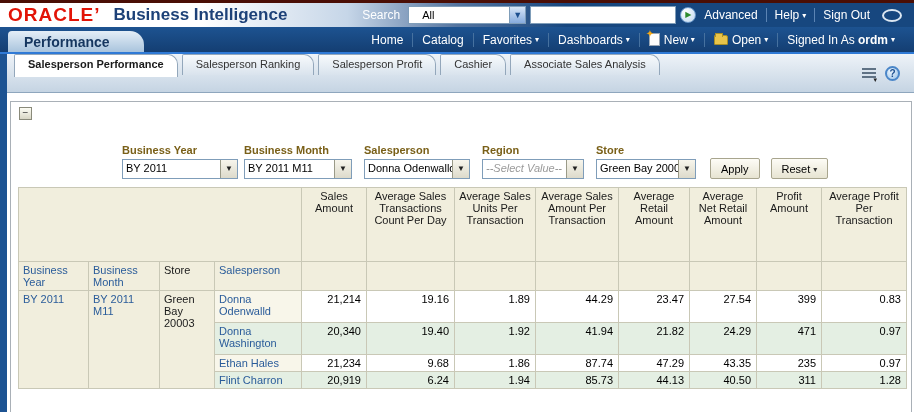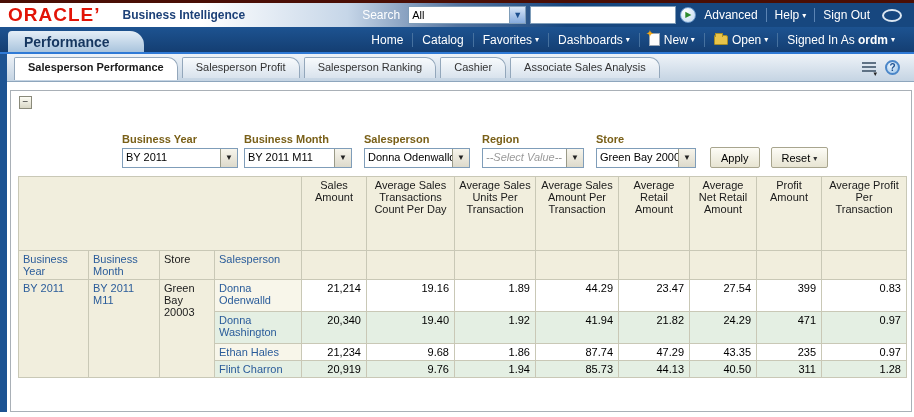--- a/index.html
+++ b/index.html
@@ -7,25 +7,25 @@
   body { font-family:"Liberation Sans","DejaVu Sans",sans-serif; width:914px; height:417px; overflow:hidden; }
   .screen { width:914px; height:417px; position:relative; background:#fff; }
 
   
   .topline { height:3px; background:#4a0e05; }
 
   
   .banner { height:24px; display:flex; align-items:center;
     background:linear-gradient(to right,#ffffff 0%,#ffffff 22%,#c6d6e8 38%,#54749f 50%,#17477f 62%,#17477f 100%); }
   .logo { margin-left:8px; color:#e21407; font-weight:bold; font-size:19px; letter-spacing:1px; line-height:20px; }
-  .product { margin-left:22px; color:#1d4178; font-weight:bold; font-size:12px; }
+  .product { margin-left:13px; color:#1d4178; font-weight:bold; font-size:17px; }
   .search-area { margin-left:auto; margin-right:6px; display:flex; align-items:center; color:#fff; font-size:12px; }
   .search-label { margin-right:8px; }
   .xp-select { width:118px; height:18px; background:#fff; border:1px solid #7f9db9; display:flex; align-items:center; font-size:11px; color:#000; }
-  .xp-select .val { flex:1; padding:0 3px; white-space:nowrap; overflow:hidden; }
+  .xp-select .val { flex:1; padding:0 13px; white-space:nowrap; overflow:hidden; }
   .xp-arrow { width:16px; height:16px; background:linear-gradient(#d7e5f7,#86abdd); border-left:1px solid #7f9db9; color:#1c4f8f; font-size:9px; text-align:center; line-height:16px; }
   .search-input { width:146px; height:18px; border:1px solid #7f9db9; background:#fff; margin-left:4px; font-size:11px; padding:0 3px; }
   .go-btn { width:16px; height:16px; border-radius:50%; background:radial-gradient(circle at 35% 30%,#ffffff,#cfe2f4 70%); border:1px solid #6f9bcc; margin-left:4px; color:#2e8b2e; font-size:8px; line-height:14px; text-align:center; }
   .tb-link { margin:0 8px; white-space:nowrap; cursor:default; }
   .tb-sep { width:1px; height:14px; background:#5b84b4; }
   .chev { font-size:8px; margin-left:3px; vertical-align:1px; }
   .o-mark { width:20px; height:13px; border:2px solid #dce7f2; border-radius:50%; margin:0 6px 0 4px; }
 
   
   .menubar { height:25px; background:linear-gradient(#1d5391,#143e72); display:flex; align-items:flex-end; }
@@ -38,21 +38,21 @@
   .new-icon { width:11px; height:13px; background:#fdfdfd; border:1px solid #9aa6b4; position:relative; margin-right:4px; }
   .new-icon::after { content:"✦"; position:absolute; left:-4px; top:-6px; color:#f4a814; font-size:10px; }
   .open-icon { width:14px; height:10px; background:#e8c44a; border:1px solid #a98f27; border-radius:1px 2px 1px 1px; position:relative; margin-right:4px; }
   .open-icon::before { content:""; position:absolute; left:0; top:-3px; width:6px; height:3px; background:#e8c44a; border:1px solid #a98f27; border-bottom:none; }
   .blue-line { height:2px; background:#2f7ad6; }
 
   
   .lower { border-left:7px solid #1d5392; height:358px; display:flex; flex-direction:column; }
 
   
-  .subtabs { height:28px; background:linear-gradient(#eef3f8,#c5d4e3); border-bottom:1px solid #8ea6bd; display:flex; align-items:center; padding-left:7px; }
+  .subtabs { height:39px; background:linear-gradient(#eef3f8,#c5d4e3); border-bottom:1px solid #8ea6bd; display:flex; align-items:flex-start; padding-left:7px; }
   .ptab { height:21px; padding:3px 13px 0 13px; margin-right:4px; font-size:11px; color:#333;
     border:1px solid #93a7bb; border-bottom:none; border-radius:2px 10px 0 0;
     background:linear-gradient(#f7fafc,#d9e3ed); white-space:nowrap; }
   .ptab.active { font-weight:bold; color:#1a1a1a; background:#ffffff; height:23px; margin-bottom:-1px; }
   .subtab-icons { margin-left:auto; margin-right:14px; display:flex; align-items:center; gap:9px; align-self:center; }
   .options-icon { width:18px; height:13px; position:relative; }
   .options-icon i { display:block; height:2px; background:#5f7285; margin:1px 0 2px 4px; }
   .options-icon::after { content:"▾"; position:absolute; right:-1px; bottom:-4px; font-size:7px; color:#222; }
   .help-icon { width:15px; height:15px; border-radius:50%; background:radial-gradient(circle at 35% 30%,#eaf4fd,#9cc4e8); border:2px solid #4a86c8; color:#1c4f8f; font-weight:bold; font-size:10px; text-align:center; line-height:12px; }
 
@@ -155,22 +155,22 @@
       <span class="mb-sep"></span>
       <span class="mb-item"><span>Signed In As</span>&nbsp;<span class="bold">ordm</span><span class="chev">▾</span></span>
     </div>
   </div>
   <div class="blue-line"></div>
 
   <div class="lower">
 
     <div class="subtabs">
       <div class="ptab active">Salesperson Performance</div>
+      <div class="ptab">Salesperson Ranking</div>
       <div class="ptab">Salesperson Profit</div>
-      <div class="ptab">Salesperson Ranking</div>
       <div class="ptab">Cashier</div>
       <div class="ptab">Associate Sales Analysis</div>
       <div class="subtab-icons">
         <div class="options-icon">
             <i></i>
             <i></i>
             <i></i>
           </div>
         <div class="help-icon">?</div>
       </div>
@@ -296,21 +296,21 @@
             <td class="num">1.86</td>
             <td class="num">87.74</td>
             <td class="num">47.29</td>
             <td class="num">43.35</td>
             <td class="num">235</td>
             <td class="num">0.97</td>
           </tr>
           <tr class="r4">
             <td class="name">Flint Charron</td>
             <td class="num">20,919</td>
-            <td class="num">9.76</td>
+            <td class="num">6.24</td>
             <td class="num">1.94</td>
             <td class="num">85.73</td>
             <td class="num">44.13</td>
             <td class="num">40.50</td>
             <td class="num">311</td>
             <td class="num">1.28</td>
           </tr>
         </tbody>
           </table>
 

